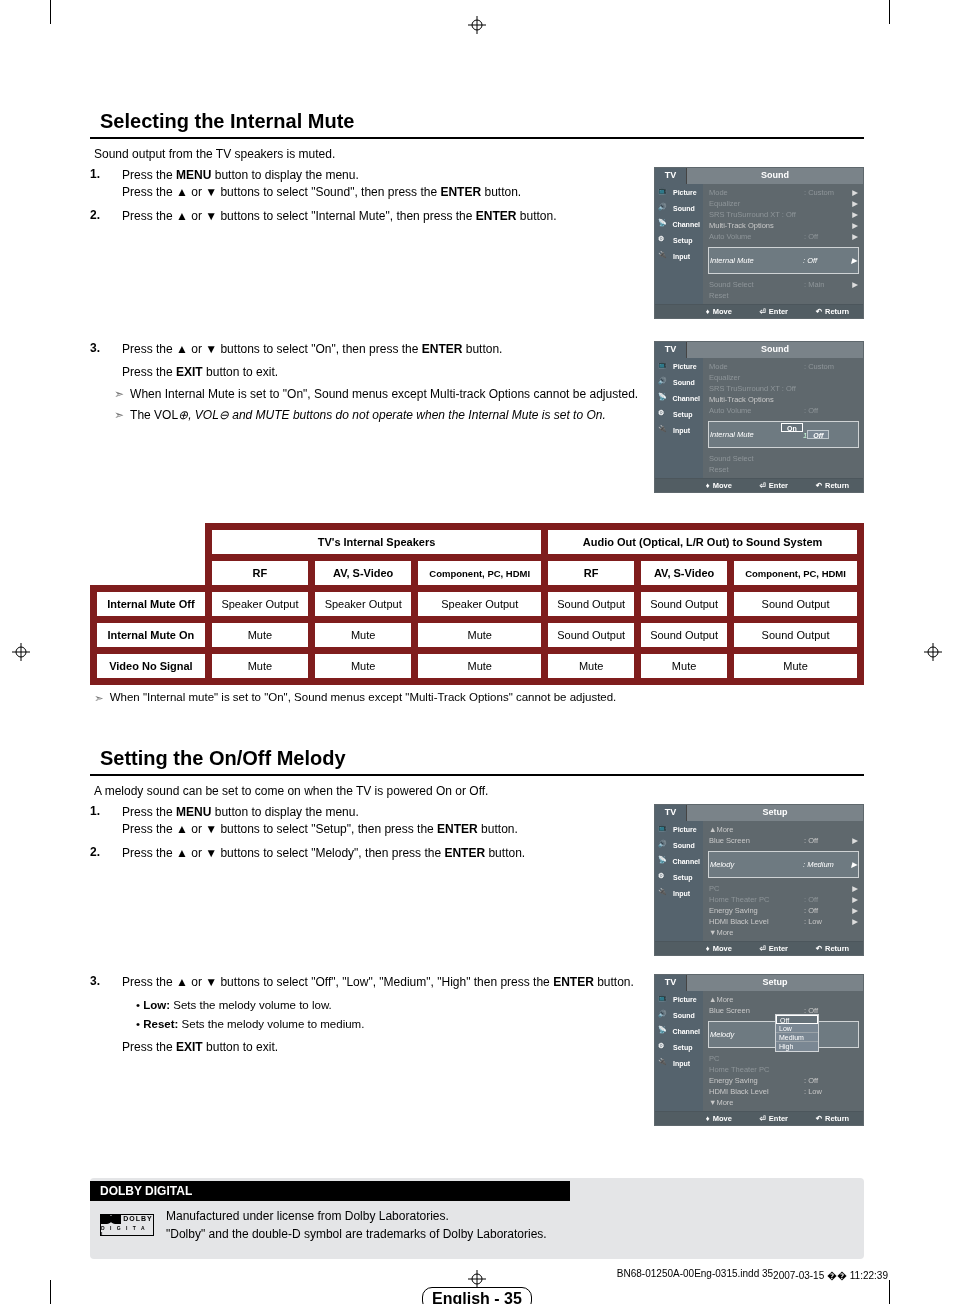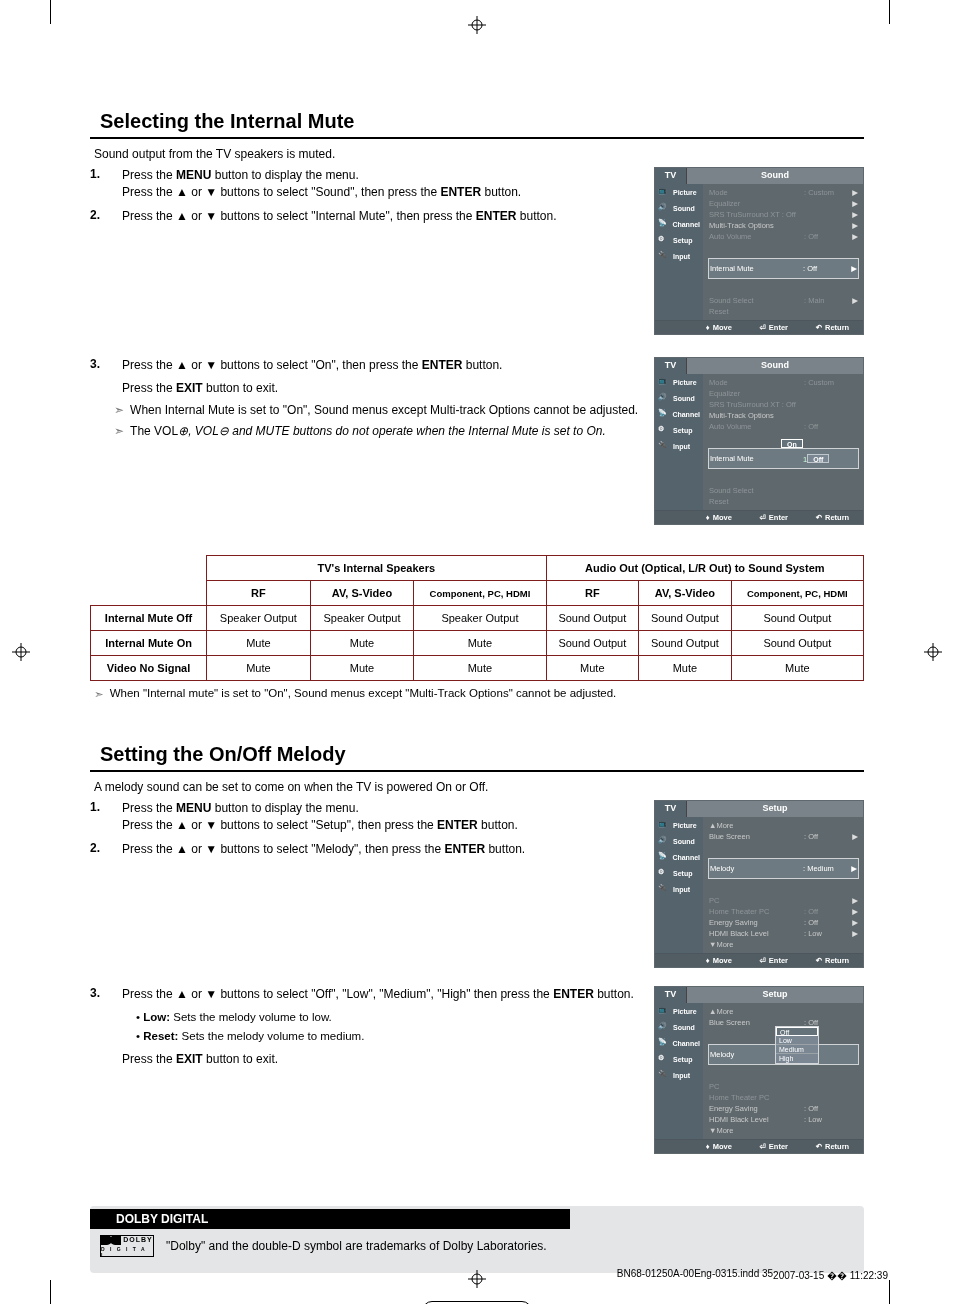--- a/index.html
+++ b/index.html
@@ -64,52 +64,52 @@
   .osd-body { display:flex; }
   .osd-sidebar { width:48px; background:#55636d; }
   .osd-tab { display:flex; align-items:center; gap:3px; padding:3px 3px; color:#fff; font-size:7px; font-weight:bold; }
   .osd-tab .ic { width:12px; height:10px; }
   .osd-main { flex:1; padding:3px 5px 3px 6px; }
   .osd-row { display:flex; align-items:center; height:11px; font-size:7.5px; }
   .osd-label { flex:1; }
   .osd-val { width:46px; }
   .osd-arrow { width:8px; text-align:right; color:#ddd; }
   .osd-row.dim { color:#8e9599; }
-  .osd-row.hl { background:#6e7a81; color:#fff; border:1px solid #cfd3d5; height:21px; margin:16px -1px; padding:0 1px; }
+  .osd-row.hl { background:#6e7a81; color:#fff; border:1px solid #cfd3d5; height:27px; margin:5px -1px; padding:0 1px;font-style:italic; }
   .osd-row.hl .osd-arrow{ color:#fff; }
   .osd-foot { display:flex; border-top:1px solid #4c565c; background:#525d63; height:14px; align-items:center; justify-content:space-around; color:#fff; font-size:7.5px; font-weight:bold;padding-left:37px; }
   .osd-foot span.sym { margin-right:3px; }
   .osd-pill { background:#7a8793; border:1px solid #bfc7cc; padding:0 5px; height:9px; line-height:9px; font-size:7px; color:#fff; font-weight:bold; display:inline-block;}
   .osd-row.hl .osd-val .osd-pill{ margin-left:-2px;}
   .dd-list {
     position:absolute; left:64px; top:0; background:#7a8793; border:1px solid #d2d6d9; width:44px; z-index:3;
   }
   .dd-item { font-size:7px; color:#fff; padding:0 3px; height:9px; line-height:9px; border-bottom:1px solid #9aa2a8;}
   .dd-item.sel { background:#66727a; border:1px solid #fff; }
   .dd-item:last-child{border-bottom:none;}
 
   
   table.matrix { border-collapse: collapse; width: 100%; margin-top: 18px; font-size:11px;}
-  table.matrix th, table.matrix td { border:1px solid #7f1d1d; text-align:center; padding:6px 4px; }
+  table.matrix th, table.matrix td { border:7px solid #7f1d1d; text-align:center; padding:6px 4px; }
   table.matrix th { font-weight:bold; }
   table.matrix th.small { font-size:9.5px; }
   table.matrix td.rowhead { font-weight:bold; text-align:center; }
   .table-note { display:flex; gap:6px; margin-top:6px; font-size:11.5px; margin-left:4px;}
 
   .melody-opts { margin:6px 0 6px 14px; font-size:11.5px; }
   .melody-opts div { margin:2px 0; }
 
   .dolby-box {
     margin-top: 40px;
     background:#e4e5e7;
     border-radius:4px;
     padding: 6px 10px 16px 10px;
   }
   .dolby-tab {
-    background:#000; color:#fff; font-weight:bold; font-size:12px; padding:3px 26px; display:inline-block; margin-left:-10px; margin-top:-6px; width:480px;
+    background:#000; color:#fff; font-weight:bold; font-size:12px; padding:3px 10px; display:inline-block; margin-left:-10px; margin-top:-6px; width:480px;
   }
   .dolby-row { display:flex; gap:12px; align-items:center; margin-top:6px; }
   .dolby-logo { width:54px; height:22px; border:1px solid #000; display:flex; align-items:center; justify-content:center; flex-direction:column; }
   .dolby-txt { font-size:7px; font-weight:bold; letter-spacing:1px; }
   .dolby-sub { font-size:5px; letter-spacing:2px; font-weight:bold; margin-top:1px;}
   .dolby-lines { font-size:12px; line-height:1.5;}
   .page-footer-pill {
     margin: 28px auto 0 auto; width:110px; text-align:center; border:1px solid #000; border-radius:10px; font-size:16px; padding:2px 0; font-weight:bold;
   }
   .print-footer {
@@ -623,20 +623,21 @@
                 </svg>
           <svg width="10" height="10" viewBox="0 0 10 10">
                   <path d="M10 0 H4 A4 4 0 0 0 4 10 H10 Z" fill="#000"></path>
                 </svg>
         </div>
         <span class="dolby-txt">DOLBY</span>
       </div>
       <span class="dolby-sub">D I G I T A L</span>
     </div>
     <div class="dolby-lines">
+      <div>Manufactured under license from Dolby Laboratories.</div>
       <div>"Dolby" and the double-D symbol are trademarks of Dolby Laboratories.</div>
     </div>
   </div>
 </div>
 
 <div class="page-footer-pill">English - 35</div>
 
 </div>
 
 <div class="print-footer">

